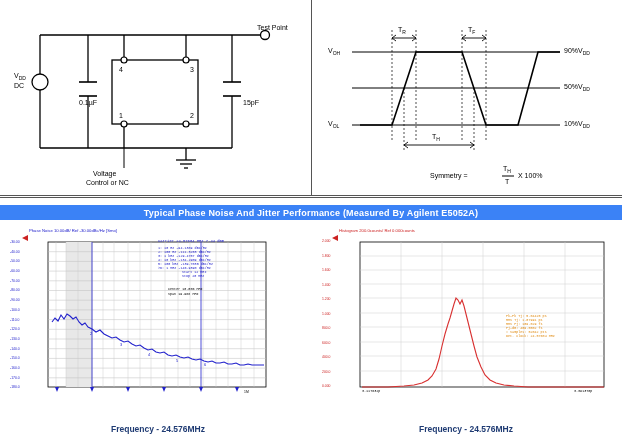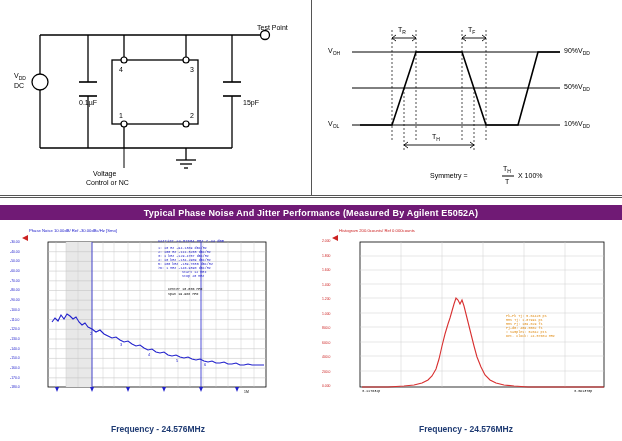--- a/index.html
+++ b/index.html
@@ -17,21 +17,21 @@
   }
   
   .schem{position:absolute;left:0;top:0;width:311px;height:196px;}
   .lbl{position:absolute;font-size:7px;line-height:8px;white-space:nowrap;}
   
   .timing{position:absolute;left:312px;top:0;width:310px;height:196px;}
   svg{display:block;}
   
   .banner{
     position:absolute;left:0;top:205px;width:622px;height:15px;
-    background:#701a75;color:#fff;font-size:9px;font-weight:bold;
+    background:#3b82f6;color:#fff;font-size:9px;font-weight:bold;
     display:flex;align-items:center;justify-content:center;letter-spacing:.2px;
   }
   .lowerwrap{
     position:absolute;left:0;top:197px;width:622px;height:244px;
     border-top:1px solid #555;box-sizing:border-box;
   }
   .plotbox{
     position:absolute;top:226px;background:#fff;
   }
   .plotL{left:8px;width:300px;height:185px;}

